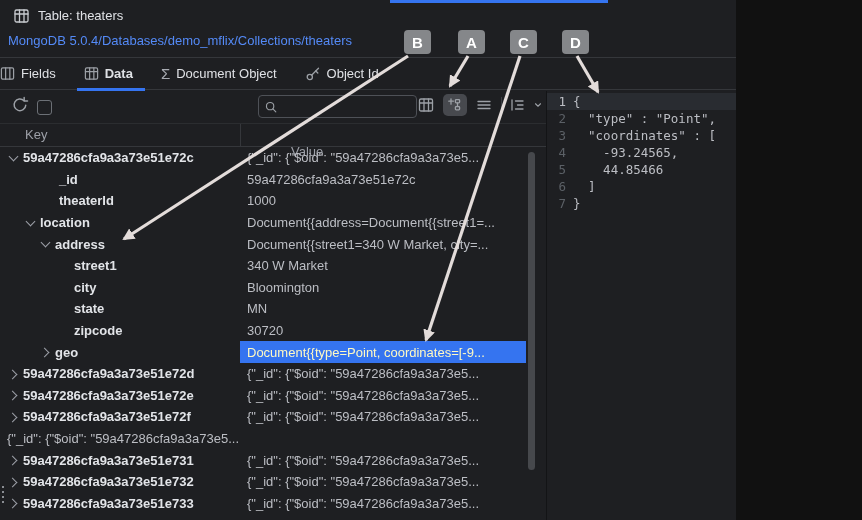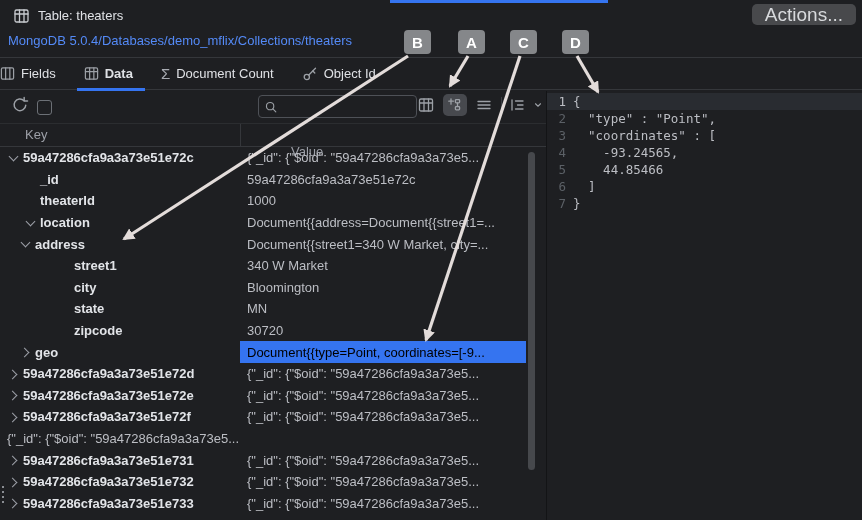--- a/index.html
+++ b/index.html
@@ -1,16 +1,16 @@
 <!DOCTYPE html>
 <html><head>
 <meta charset="utf-8">
 <style>
   html,body{margin:0;padding:0;background:#111;}
-  #app{position:relative;width:862px;height:520px;background:#1E1F22;overflow:hidden;
+  #app{position:relative;width:736px;height:520px;background:#1E1F22;overflow:hidden;
        font-family:"Liberation Sans",sans-serif;font-size:13px;color:#DFE1E5;}
 
   
   .topstrip{position:absolute;left:390px;top:0;width:218px;height:3px;background:#3574F0;}
   .titlerow{position:absolute;left:0;top:0;width:862px;height:32px;}
   .titleicon{position:absolute;left:13px;top:8px;}
   .titletext{position:absolute;left:38px;top:8px;color:#DFE1E5;}
   .actions{position:absolute;right:6px;top:4px;height:21px;padding:0 13px;background:#48494C;
            border:0;border-radius:5px;color:#D8DADD;font-size:19px;line-height:21px;
            font-family:"Liberation Sans",sans-serif;cursor:pointer;}
@@ -43,23 +43,23 @@
             border-bottom:1px solid #35373B;color:#9DA0A8;padding-left:28px;}
   .gh-key{position:absolute;left:25px;top:3px;cursor:pointer;}
   .gh-val{position:absolute;left:247px;top:20px;cursor:pointer;margin-left:44px;}
   .gh-div{position:absolute;left:240px;top:0;width:1px;height:22px;background:#35373B;}
   .rows{position:absolute;left:0;top:147px;width:546px;height:373px;overflow:hidden;}
   .row{display:flex;align-items:center;height:21.6px;cursor:default;}
   .kc{width:240px;flex:none;display:flex;align-items:center;box-sizing:border-box;white-space:nowrap;overflow:hidden;}
   .k{font-weight:700;color:#E2E4E8;}
   .vc{flex:1;color:#BCBEC4;padding-left:7px;margin-right:20px;white-space:nowrap;overflow:hidden;height:100%;
       display:flex;align-items:center;box-sizing:border-box;}
-  .vc.sel{background:#3574F0;color:#000000;}
-  .l0{padding-left:7px}.l1{padding-left:24px}.l1f{padding-left:40px}
-  .l2{padding-left:19px}.l3f{padding-left:74px}
+  .vc.sel{background:#3574F0;color:#fef9c3;}
+  .l0{padding-left:7px}.l1{padding-left:24px}.l1f{padding-left:59px}
+  .l2{padding-left:39px}.l3f{padding-left:74px}
   .chev{position:relative;width:12px;height:12px;margin-right:4px;flex:none;cursor:pointer;}
   .chev::before{content:"";position:absolute;width:6px;height:6px;
                 border-right:1.4px solid #9DA0A8;border-bottom:1.4px solid #9DA0A8;}
   .chev.d::before{transform:rotate(45deg);top:1px;left:3px;}
   .chev.r::before{transform:rotate(-45deg);top:3px;left:2px;}
   .scrollbar{position:absolute;left:528px;top:152px;width:7px;height:318px;background:#46484C;border-radius:4px;cursor:pointer;}
   .griphandle{position:absolute;left:1px;top:486px;width:4px;height:18px;cursor:pointer;
       background-image:repeating-linear-gradient(#8A8D93 0 2px, transparent 2px 5px);background-size:2px 17px;background-repeat:no-repeat;background-position:1px 0;}
 
   
@@ -118,21 +118,21 @@
             <rect x="1.5" y="2" width="13" height="12" rx="1.5"></rect>
             <line x1="1.5" y1="6" x2="14.5" y2="6"></line>
             <line x1="6" y1="2" x2="6" y2="14"></line>
             <line x1="10.5" y1="2" x2="10.5" y2="14"></line>
           </svg>
         </span>
       <span class="tlabel">Data</span>
     </div>
     <div class="tab">
       <span class="sigma">Σ</span>
-      <span class="tlabel">Document Count</span>
+      <span class="tlabel">Document Object</span>
     </div>
     <div class="tab">
       <span>
           <svg class="ic" width="16" height="16" viewBox="0 0 16 16">
             <circle cx="4.8" cy="11" r="2.6"></circle>
             <line x1="6.8" y1="9" x2="13.5" y2="2.3"></line>
             <line x1="10.8" y1="5" x2="12.8" y2="7"></line>
           </svg>
         </span>
       <span class="tlabel">Object Id</span>

